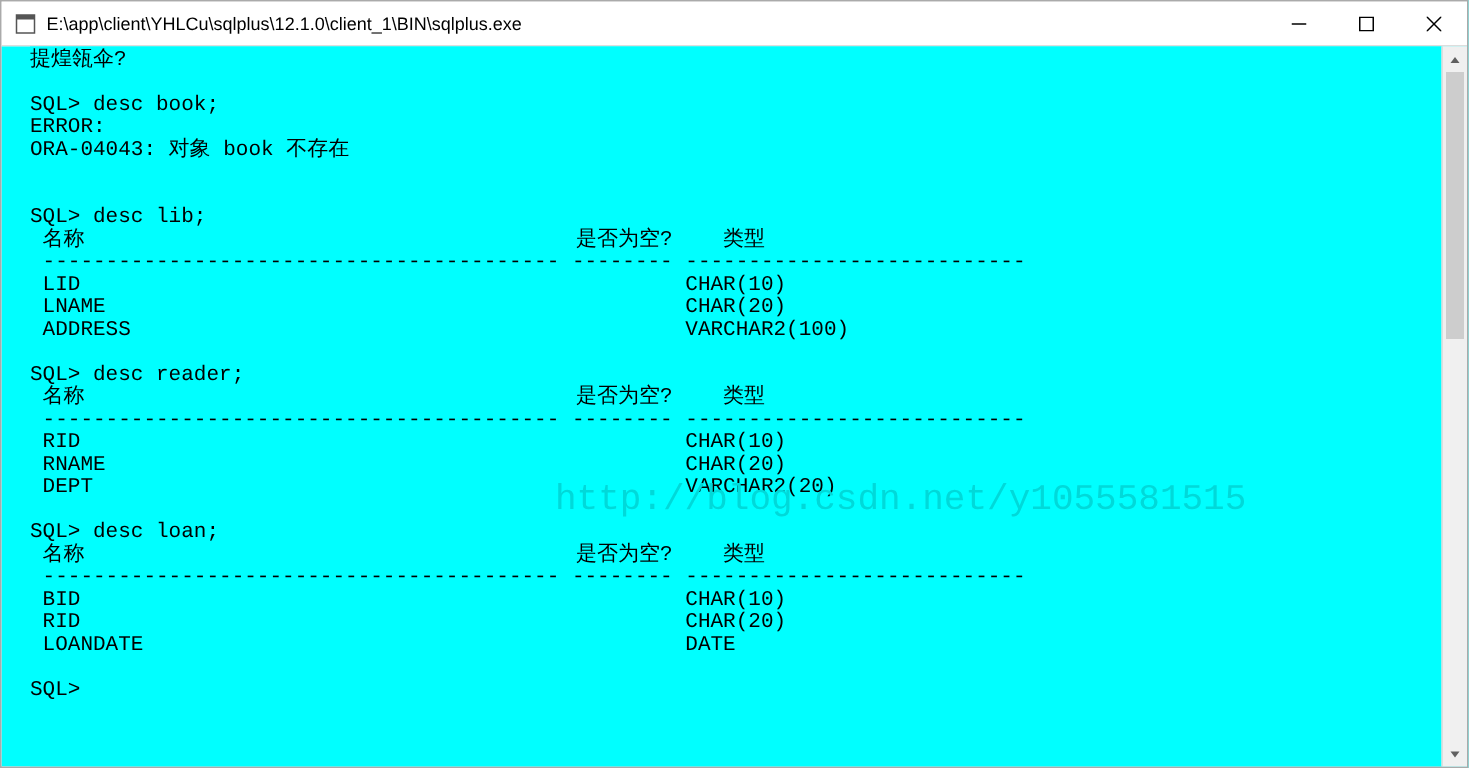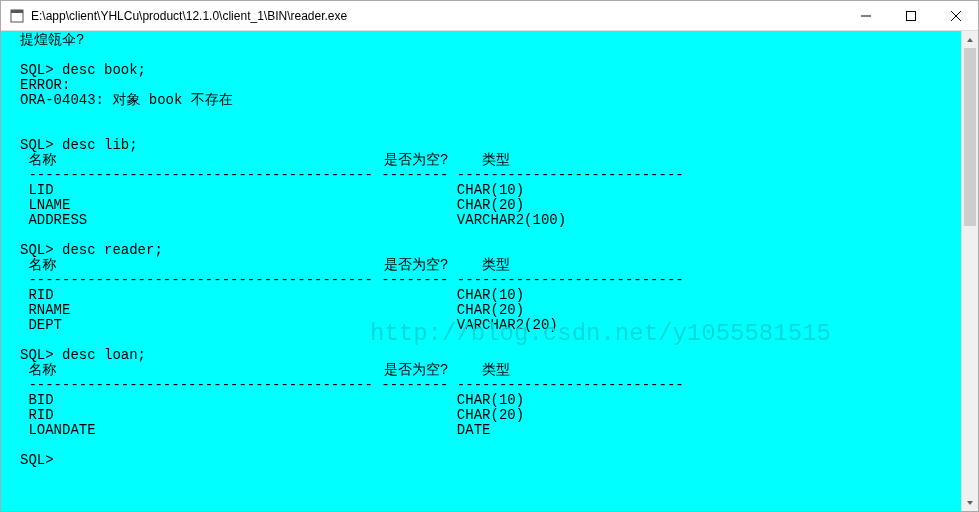--- a/index.html
+++ b/index.html
@@ -102,21 +102,21 @@
 </head>
 <body>
 
 <div class="titlebar">
   <span class="title-icon">
     <svg width="14" height="14" viewBox="0 0 14 14">
       <rect x="1" y="1" width="12" height="12" fill="none" stroke="#555" stroke-width="1"></rect>
       <rect x="1" y="1" width="12" height="3" fill="#555"></rect>
     </svg>
   </span>
-  <span class="title-text">E:\app\client\YHLCu\product\12.1.0\client_1\BIN\reader.exe</span>
+  <span class="title-text">E:\app\client\YHLCu\sqlplus\12.1.0\client_1\BIN\sqlplus.exe</span>
   <div class="win-controls">
     <div class="win-btn">
       <svg width="10" height="10" viewBox="0 0 10 10">
           <line x1="0" y1="5" x2="10" y2="5" stroke="#000" stroke-width="1"></line>
         </svg>
     </div>
     <div class="win-btn">
       <svg width="10" height="10" viewBox="0 0 10 10">
           <rect x="0.5" y="0.5" width="9" height="9" fill="none" stroke="#000" stroke-width="1"></rect>
         </svg>

